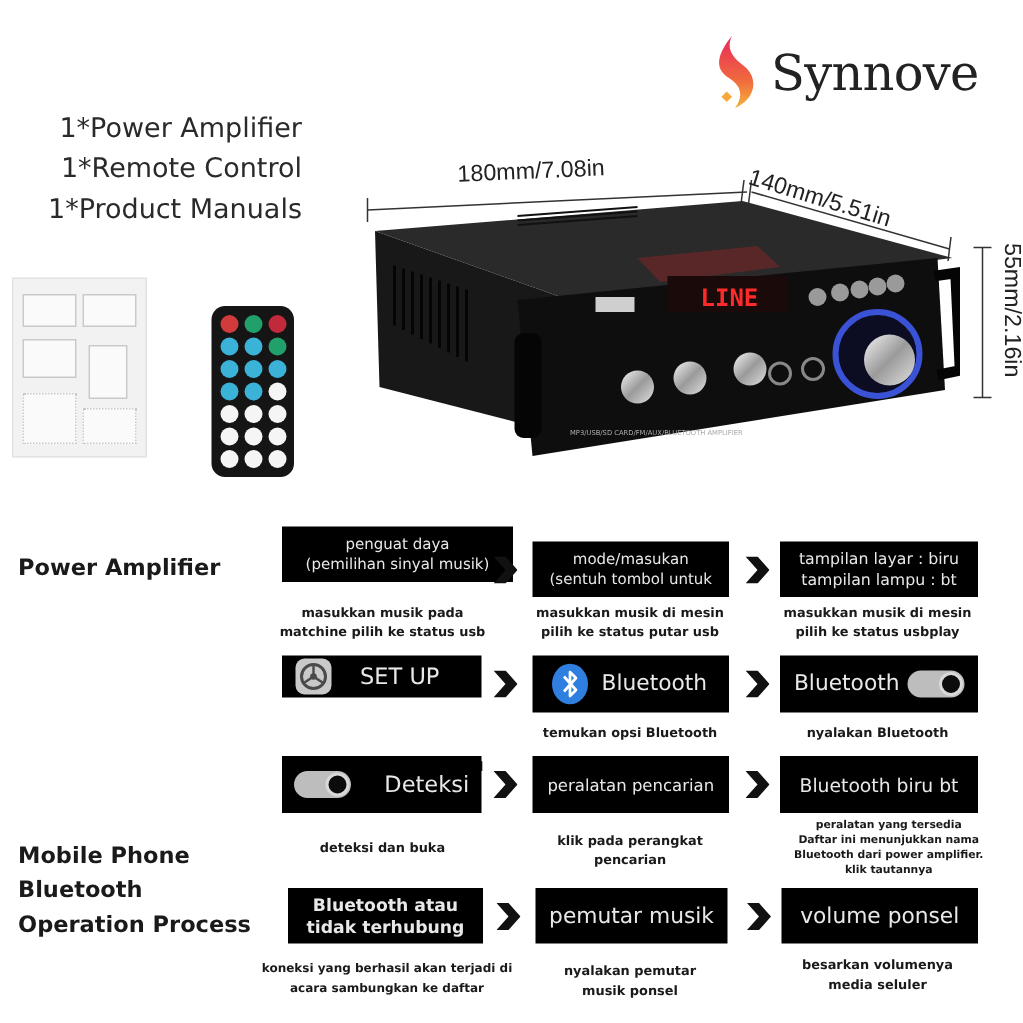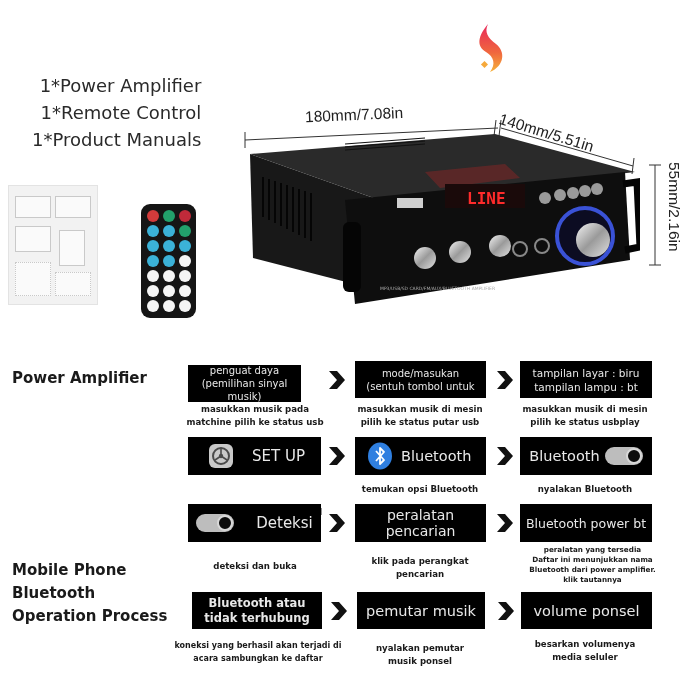--- a/index.html
+++ b/index.html
@@ -45,20 +45,21 @@
     <defs>
       <linearGradient id="fl" x1="0" y1="0" x2="0" y2="1">
         <stop offset="0" stop-color="#e8285a"></stop>
         <stop offset="0.6" stop-color="#f0683e"></stop>
         <stop offset="1" stop-color="#f6b23b"></stop>
       </linearGradient>
     </defs>
     <path d="M14 2 C4 14, 2 24, 12 30 C20 35, 22 42, 16 50 C30 44, 32 30, 22 22 C14 16, 10 10, 14 2 Z" fill="url(#fl)"></path>
     <rect x="8" y="40" width="5" height="5" transform="rotate(45 10.5 42.5)" fill="#f6a93b"></rect>
   </svg>
+  <span class="brand-name">Synnove</span>
 </div>
 
 <div class="abs contents">
   <div>1*Power Amplifier</div>
   <div>1*Remote Control</div>
   <div>1*Product Manuals</div>
 </div>
 
 <div class="abs dim-text" style="left:305px; top:106px; transform:rotate(-2.5deg);">180mm/7.08in</div>
 <svg class="abs" style="left:243px; top:108px;" width="400" height="70">
@@ -167,42 +168,42 @@
   <text x="135" y="158" font-family="DejaVu Sans, sans-serif" font-size="4.5" fill="#aaa">MP3/USB/SD CARD/FM/AUX/BLUETOOTH AMPLIFIER</text>
 </svg>
 
 <div class="abs section-title" style="left:12px; top:367px;">Power Amplifier</div>
 <div class="abs section-title" style="left:12px; top:559px;">
   <div>Mobile Phone</div>
   <div>Bluetooth</div>
   <div>Operation Process</div>
 </div>
 
-<div class="step" style="left:188px; top:365px; width:113px; height:37px;justify-content:flex-end;">
+<div class="step" style="left:188px; top:351px; width:154px; height:37px;">
   <span class="t" style="font-size:10px; line-height:13px; white-space:pre-line;">penguat daya
 (pemilihan sinyal musik)</span>
 </div>
 <div class="cap" style="left:180px; top:403px; width:150px; white-space:pre-line;">masukkan musik pada
 matchine pilih ke status usb</div>
 
 <div class="step" style="left:355px; top:361px; width:131px; height:37px; align-items:flex-start; padding-top:6px;">
   <span class="t" style="font-size:10px; line-height:13px; white-space:pre-line;">mode/masukan
 (sentuh tombol untuk</span>
 </div>
 <div class="cap" style="left:345px; top:403px; width:150px; white-space:pre-line;">masukkan musik di mesin
 pilih ke status putar usb</div>
 
 <div class="step" style="left:520px; top:361px; width:132px; height:37px;">
   <span class="t" style="font-size:10.5px; line-height:14px; white-space:pre-line;">tampilan layar : biru
 tampilan lampu : bt</span>
 </div>
 <div class="cap" style="left:510px; top:403px; width:150px; white-space:pre-line;">masukkan musik di mesin
 pilih ke status usbplay</div>
 
-<div class="step" style="left:188px; top:437px; width:133px; height:38px; justify-content:flex-start; padding-left:20px; gap:18px;">
+<div class="step" style="left:188px; top:437px; width:133px; height:28px; justify-content:flex-start; padding-left:8px; gap:18px;">
   <svg width="26" height="26" viewBox="0 0 26 26">
     <rect x="1" y="1" width="24" height="24" rx="6" fill="#c9c9c9"></rect>
     <circle cx="13" cy="13" r="8" fill="none" stroke="#4a4a4a" stroke-width="2"></circle>
     <circle cx="13" cy="13" r="2.2" fill="#4a4a4a"></circle>
     <line x1="13" y1="13" x2="13" y2="6" stroke="#4a4a4a" stroke-width="1.6"></line>
     <line x1="13" y1="13" x2="7" y2="17" stroke="#4a4a4a" stroke-width="1.6"></line>
     <line x1="13" y1="13" x2="19" y2="17" stroke="#4a4a4a" stroke-width="1.6"></line>
   </svg>
   <span class="t" style="font-size:15px;">SET UP</span>
 </div>
@@ -227,27 +228,27 @@
 
 <div class="step" style="left:188px; top:504px; width:133px; height:38px; gap:22px;">
   <div class="toggle">
       <div class="knob" style="right:1px;"></div>
     </div>
   <span class="t" style="font-size:15px;">Deteksi</span>
 </div>
 <div class="cap" style="left:180px; top:560px; width:150px;">deteksi dan buka</div>
 
 <div class="step" style="left:355px; top:504px; width:131px; height:38px;">
-  <span class="t" style="font-size:14px;">peralatan pencarian</span>
+  <span class="t" style="font-size:11px;">peralatan pencarian</span>
 </div>
 <div class="cap" style="left:345px; top:555px; width:150px; white-space:pre-line;">klik pada perangkat
 pencarian</div>
 
 <div class="step" style="left:520px; top:504px; width:132px; height:38px;">
-  <span class="t" style="font-size:12.5px;">Bluetooth power bt</span>
+  <span class="t" style="font-size:12.5px;">Bluetooth biru bt</span>
 </div>
 <div class="cap" style="left:510px; top:545px; width:165px; white-space:pre-line; font-size:7.2px; line-height:10px;">peralatan yang tersedia
 Daftar ini menunjukkan nama
 Bluetooth dari power amplifier.
 klik tautannya</div>
 
 <div class="step" style="left:192px; top:592px; width:130px; height:37px;">
   <span class="t" style="font-size:11.5px; line-height:15px; white-space:pre-line;font-weight:bold;">Bluetooth atau
 tidak terhubung</span>
 </div>

